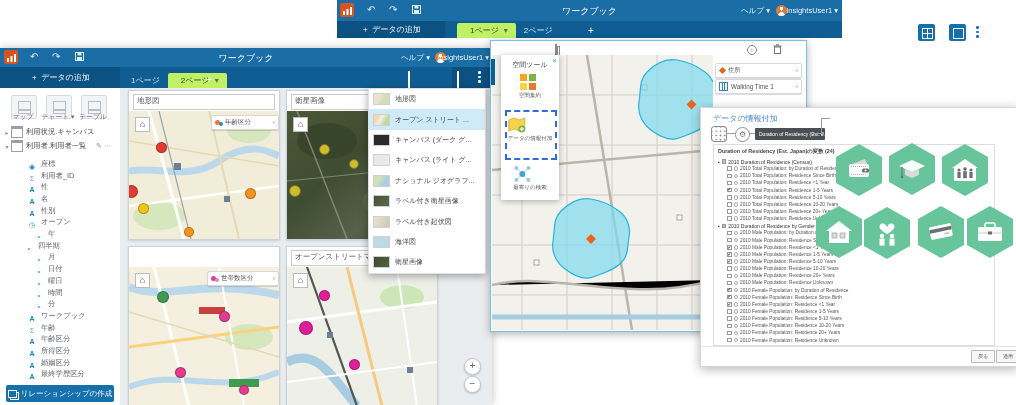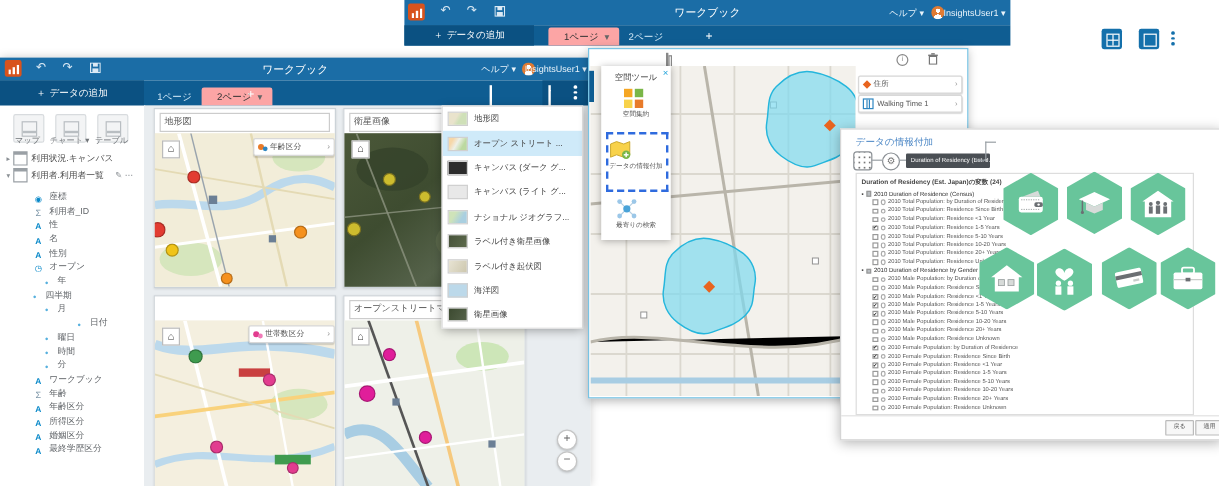--- a/index.html
+++ b/index.html
@@ -13,21 +13,21 @@
   .hdr-title{position:absolute;font-size:9px;color:#fff;top:50%;transform:translate(-50%,-50%);white-space:nowrap;}
   .hdr-ic{position:absolute;color:#dceaf5;font-size:10px;line-height:10px;}
   .logo{position:absolute;width:14px;height:14px;background:#d8531d;border-radius:2px;display:flex;align-items:flex-end;justify-content:center;}
   .logo svg{display:block;margin-bottom:2px;}
   .help{position:absolute;font-size:7.5px;color:#eaf4fb;white-space:nowrap;}
   .avatar{position:absolute;width:11px;height:11px;border-radius:50%;background:#e07b33;
     background-image:radial-gradient(circle at 50% 35%,#fff 0 1.7px,rgba(0,0,0,0) 1.8px),radial-gradient(circle at 50% 95%,#fff 0 3.4px,rgba(0,0,0,0) 3.5px);}
   .adddata{position:absolute;top:0;bottom:0;background:#0b5182;color:#fff;font-size:8px;display:flex;align-items:center;justify-content:center;white-space:nowrap;}
   .tabs{position:absolute;top:0;bottom:0;display:flex;align-items:flex-end;}
   .tab{height:15px;line-height:15px;font-size:8px;color:#cfe6f5;padding:0 8px;white-space:nowrap;}
-  .tab.active{background:#fca5a5;color:#333;border-radius:2px 2px 0 0;padding-left:13px;}
+  .tab.active{background:#bef264;color:#333;border-radius:2px 2px 0 0;padding-left:13px;}
   .tab .caret{display:none;margin-left:5px;color:#666;}
   .tab.active .caret{display:inline;}
   .plus-tab{color:#fff;font-size:10px;line-height:15px;padding:0 6px;}
   .sq-ic{position:absolute;width:17px;height:17px;background:#1470ab;border-radius:2px;}
   .sq-ic i{position:absolute;left:3.5px;top:3.5px;width:9px;height:9px;border:1px solid #fff;display:block;}
   .sq-ic.grid i{background:linear-gradient(#fff,#fff) 0 4px/9px 1px no-repeat,linear-gradient(#fff,#fff) 4px 0/1px 9px no-repeat;}
   .dots3{position:absolute;width:3px;}
   .dots3 b{display:block;width:2.5px;height:2.5px;border-radius:50%;background:#1470ab;margin:0 0 2px 0;}
   .white-grid{width:11px;height:11px;border:1px solid #fff;
     background:linear-gradient(#fff,#fff) 0 3px/11px 1px no-repeat,linear-gradient(#fff,#fff) 0 7px/11px 1px no-repeat,linear-gradient(#fff,#fff) 3px 0/1px 11px no-repeat,linear-gradient(#fff,#fff) 7px 0/1px 11px no-repeat;}
@@ -299,21 +299,21 @@
           <div class="f-row r-sub" style="top: 151.9px; padding-left: 24px;">
             <span class="ficon t-sub"></span>
             <span class="f-label">四半期</span>
           </div>
 
           <div class="f-row r-sub" style="top: 163.6px;">
             <span class="ficon t-sub"></span>
             <span class="f-label">月</span>
           </div>
 
-          <div class="f-row r-sub" style="top: 175.3px; margin-left: 27px;">
+          <div class="f-row r-sub" style="top: 175.3px;">
             <span class="ficon t-sub"></span>
             <span class="f-label">日付</span>
           </div>
 
           <div class="f-row r-sub" style="top: 187px;">
             <span class="ficon t-sub"></span>
             <span class="f-label">曜日</span>
           </div>
 
           <div class="f-row r-sub" style="top: 198.7px;">
@@ -350,20 +350,24 @@
             <span class="ficon t-string"></span>
             <span class="f-label">婚姻区分</span>
           </div>
 
           <div class="f-row r-string" style="top: 280.6px;">
             <span class="ficon t-string"></span>
             <span class="f-label">最終学歴区分</span>
           </div>
         </div>
 
+      <div class="rel-btn" style="top:297px;">
+        <i></i>
+        <span>リレーションシップの作成</span>
+      </div>
     </div>
 
     <div class="canvas">
 
       <div class="card" style="left:8px;top:2px;width:150px;height:148px;">
         <div class="card-title">地形図</div>
         <div class="card-map m-topo">
           <svg width="150" height="128">
             <path d="M0,60 C30,55 60,70 90,50 S140,40 150,45" stroke="#bcd9ec" stroke-width="7" fill="none"></path>
             <ellipse cx="30" cy="105" rx="26" ry="14" fill="#d6e6bd"></ellipse>

